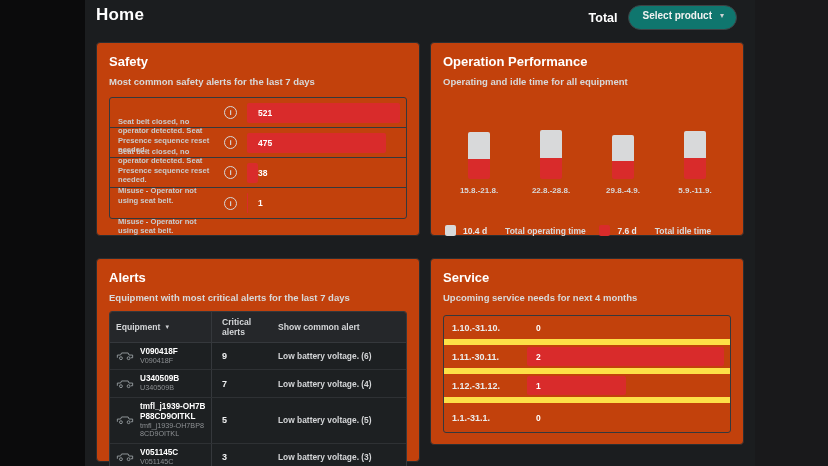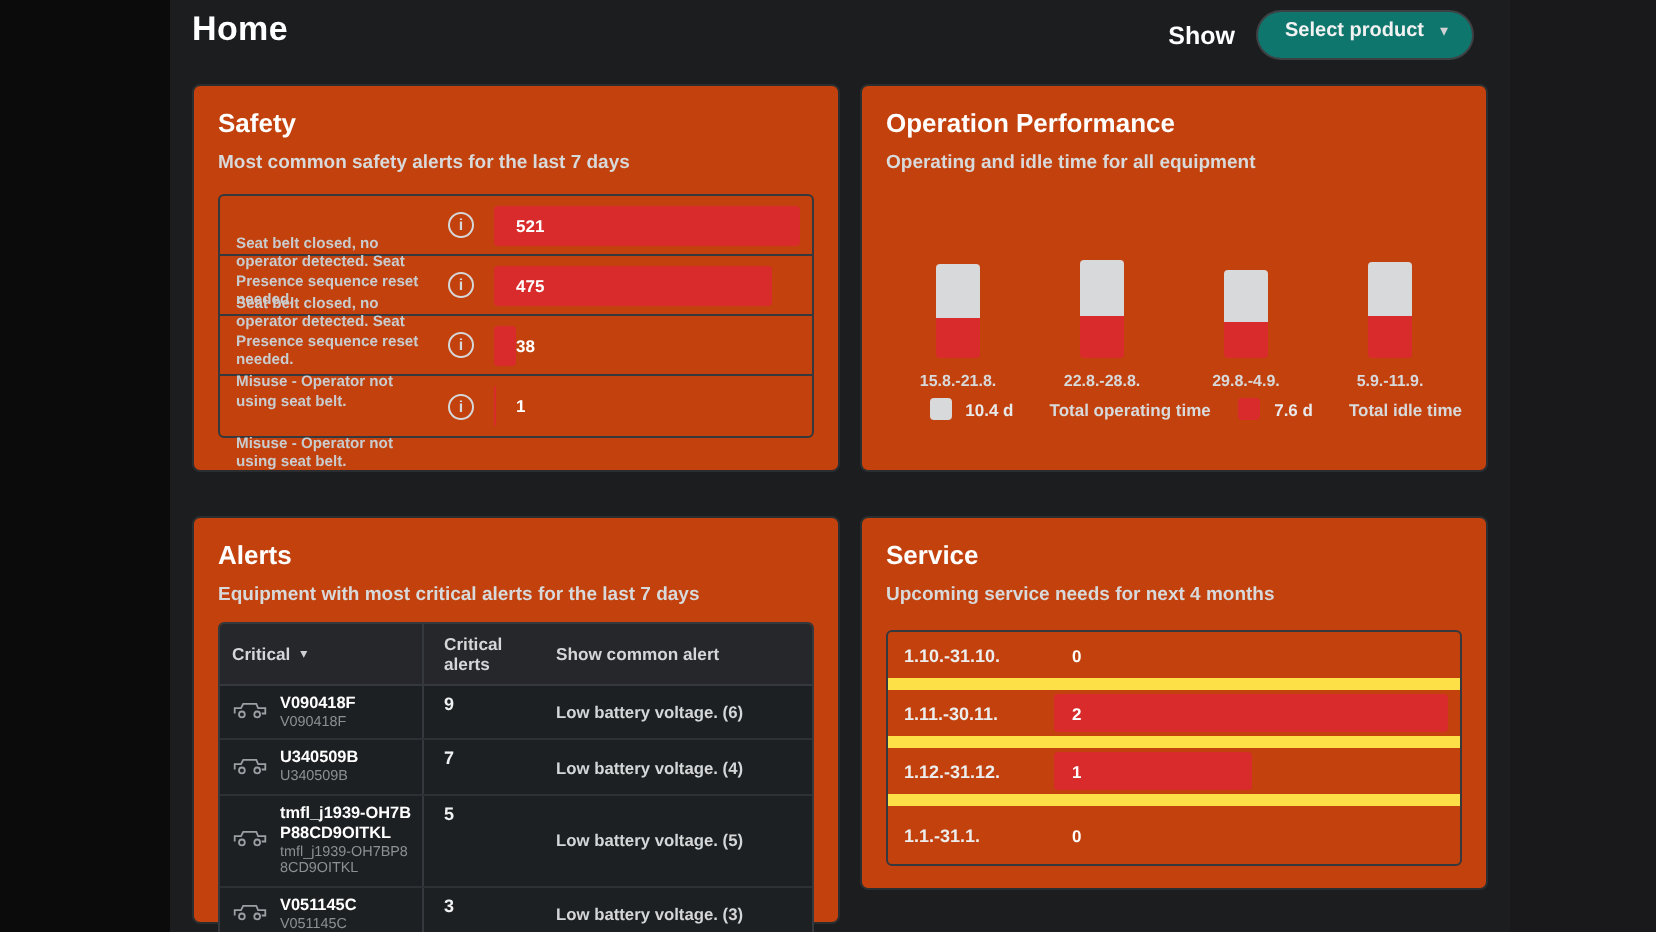--- a/index.html
+++ b/index.html
@@ -39,34 +39,34 @@
   .hbar-val { position:absolute; left:11px; top:50%; transform:translateY(-50%); font-size:8.5px; font-weight:bold; color:#ffffff; z-index:2; }
 
   
   .op-chart { position:absolute; left:12px; right:12px; top:84px; }
   .op-cols { display:flex; justify-content:space-around; align-items:flex-end; height:52px; }
   .op-col { width:22px; display:flex; flex-direction:column; justify-content:flex-end; }
   .op-seg-top { background:#d8d9da; border-radius:2px 2px 0 0; }
   .op-seg-bot { background:#d92b2b; border-radius:0 0 2px 2px; }
   .op-xlabels { display:flex; justify-content:space-around; margin-top:7px; }
   .op-xlabel { font-size:8px; font-weight:bold; color:#d8d9da; width:70px; text-align:center; }
-  .op-legend { display:flex; margin-top:4px; padding-left:2px;justify-content:flex-end; }
+  .op-legend { display:flex; margin-top:30px; padding-left:2px; }
   .legend-item { display:flex; align-items:center; }
   .legend-item.first { width:54%; }
   .legend-swatch { width:11px; height:11px; border-radius:2px; margin-right:7px; }
   .legend-value { font-size:8.5px; font-weight:bold; color:#e8e9ea; margin-right:18px; }
   .legend-label { font-size:8.5px; font-weight:bold; color:#d8d9da; }
 
   
   .alerts-table { margin:8px 12px 0 12px; border:1px solid #35383c; border-radius:3px; overflow:hidden; }
   .at-header { display:flex; background:#25272a; border-bottom:1px solid #35383c; }
   .at-row { display:flex; border-bottom:1px solid #2e3134; background:#1d2022; }
   .at-row:last-child { border-bottom:none; }
   .col-equip { width:102px; padding:4px 4px 4px 6px; border-right:1px solid #35383c; display:flex; align-items:center; }
-  .col-crit { width:60px; padding:4px 4px 4px 10px; display:flex; }
+  .col-crit { width:60px; padding:4px 4px 4px 10px; display:flex; align-items:center; }
   .col-alert { flex:1; padding:4px 6px; display:flex; align-items:center; }
   .at-header .hcell { font-size:8.6px; font-weight:bold; color:#d4d6d8; }
   .at-header .col-equip, .at-header .col-crit, .at-header .col-alert { padding-top:5px; padding-bottom:5px; }
   .sort-caret { font-size:7px; color:#cfd1d3; margin-left:5px; }
   .equip-icon { flex:0 0 auto; margin-right:6px; }
   .equip-ids { min-width:0; }
   .equip-id { font-size:8.2px; font-weight:bold; color:#ffffff; line-height:1.2; word-break:break-all; }
   .equip-sub { font-size:7.2px; color:#8d9093; line-height:1.2; word-break:break-all; }
   .crit-num { font-size:9px; font-weight:bold; color:#f0f1f2; }
   .alert-text { font-size:8.4px; font-weight:bold; color:#d4d6d8; }
@@ -85,21 +85,21 @@
 </head>
 <body>
 
 <div id="app">
   <div id="right-strip"></div>
   <div id="content">
 
     <div class="topbar">
       <div class="page-title">Home</div>
       <div class="top-right">
-        <span class="show-label">Show</span>
+        <span class="show-label">Total</span>
         <div class="product-select">
           <span class="sel-text">Select product</span>
           <span class="caret">▾</span>
         </div>
       </div>
     </div>
 
     <div class="panel" id="panel-safety">
       <div class="panel-title">Safety</div>
       <div class="panel-sub">Most common safety alerts for the last 7 days</div>
@@ -181,21 +181,21 @@
         </div>
       </div>
     </div>
 
     <div class="panel" id="panel-alerts">
       <div class="panel-title">Alerts</div>
       <div class="panel-sub">Equipment with most critical alerts for the last 7 days</div>
       <div class="alerts-table">
         <div class="at-header">
           <div class="col-equip">
-            <span class="hcell">Critical</span>
+            <span class="hcell">Equipment</span>
             <span class="sort-caret">▾</span>
           </div>
           <div class="col-crit">
             <span class="hcell">Critical alerts</span>
           </div>
           <div class="col-alert">
             <span class="hcell">Show common alert</span>
           </div>
         </div>
 

